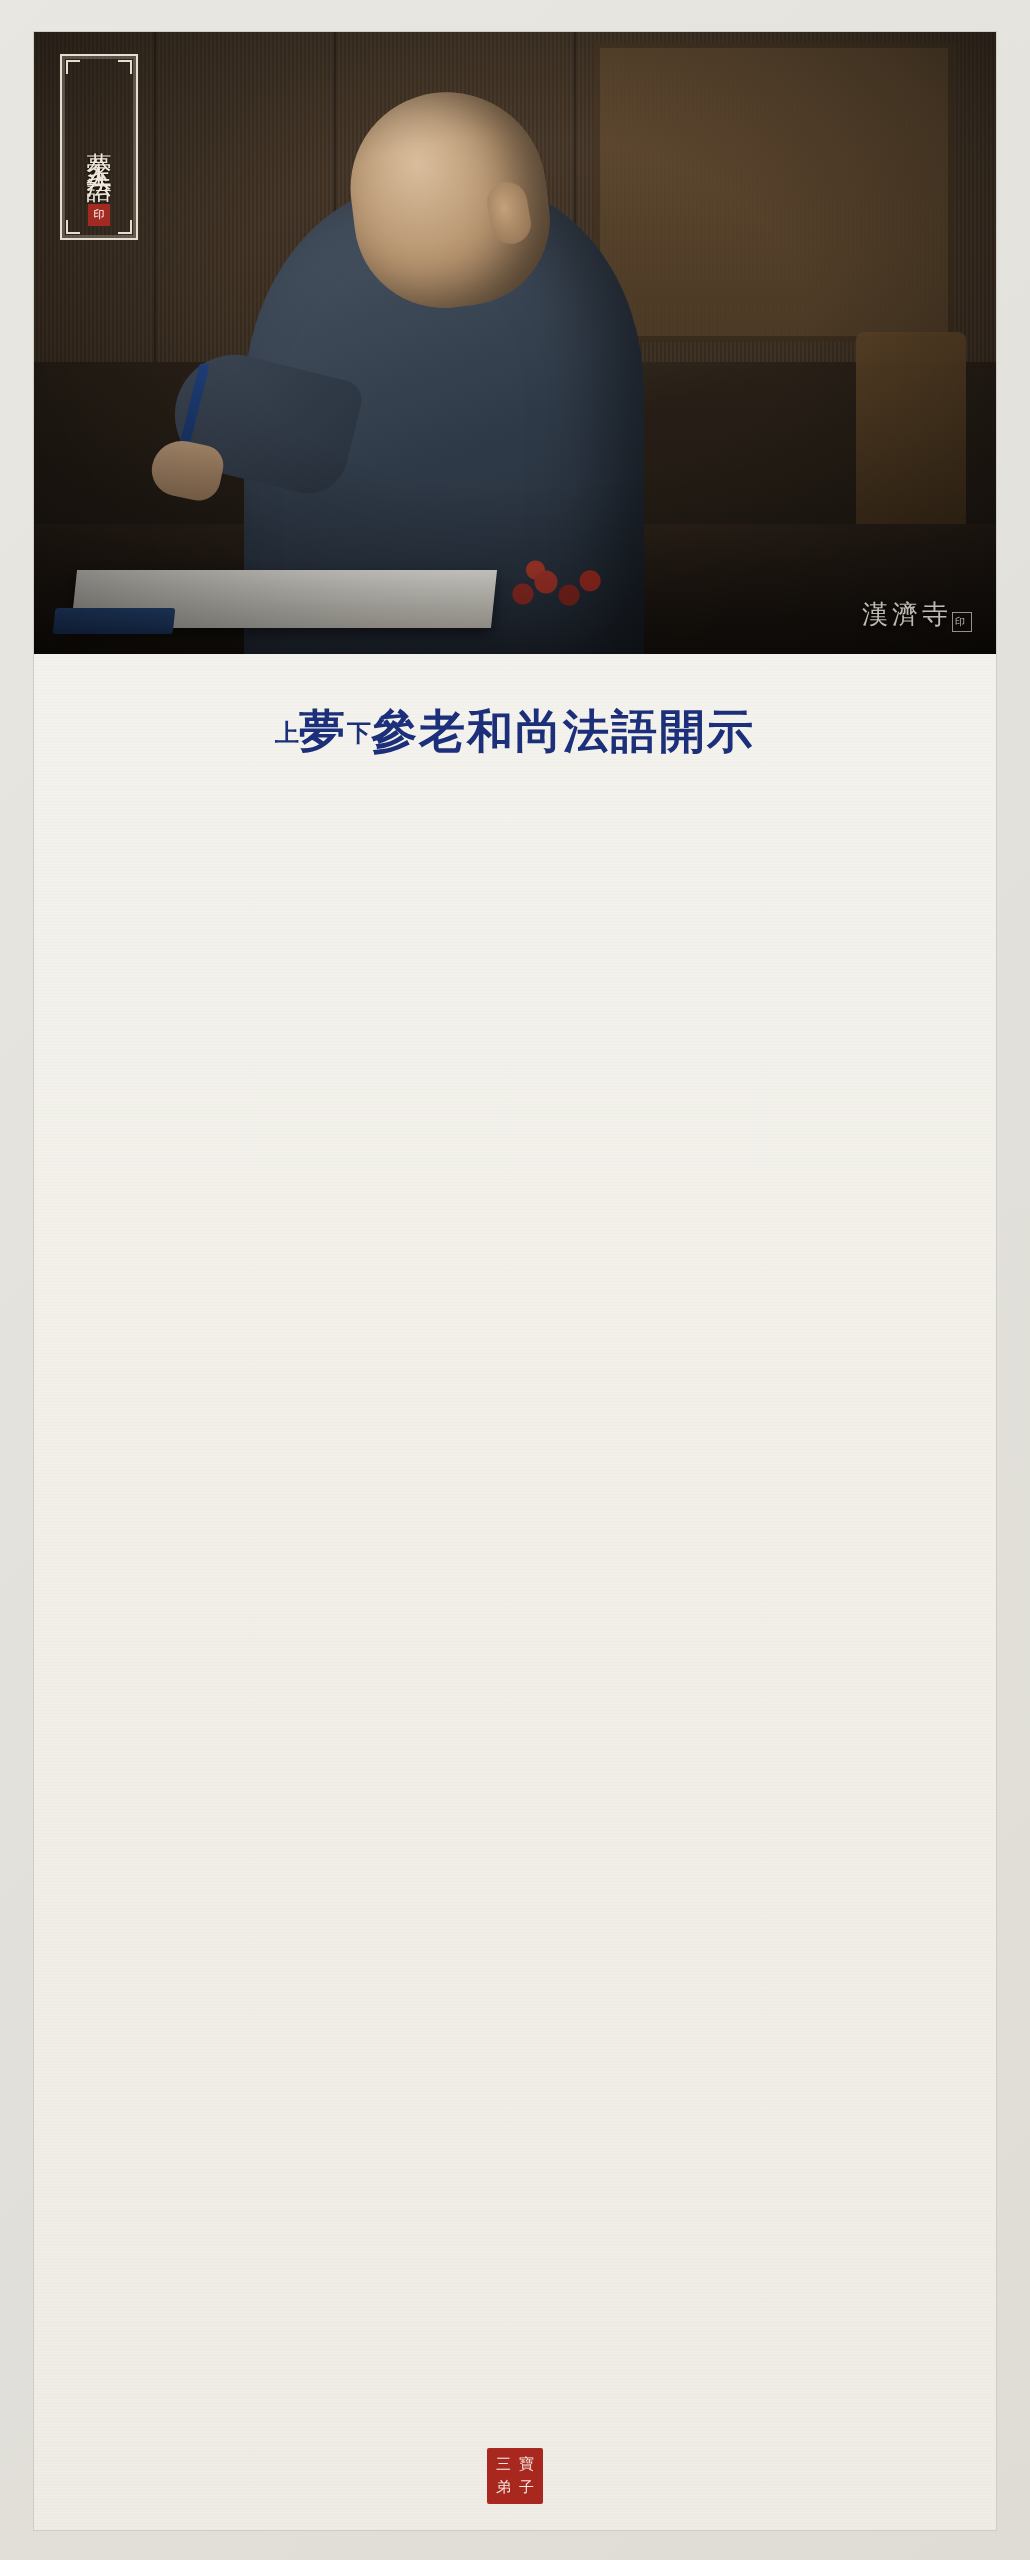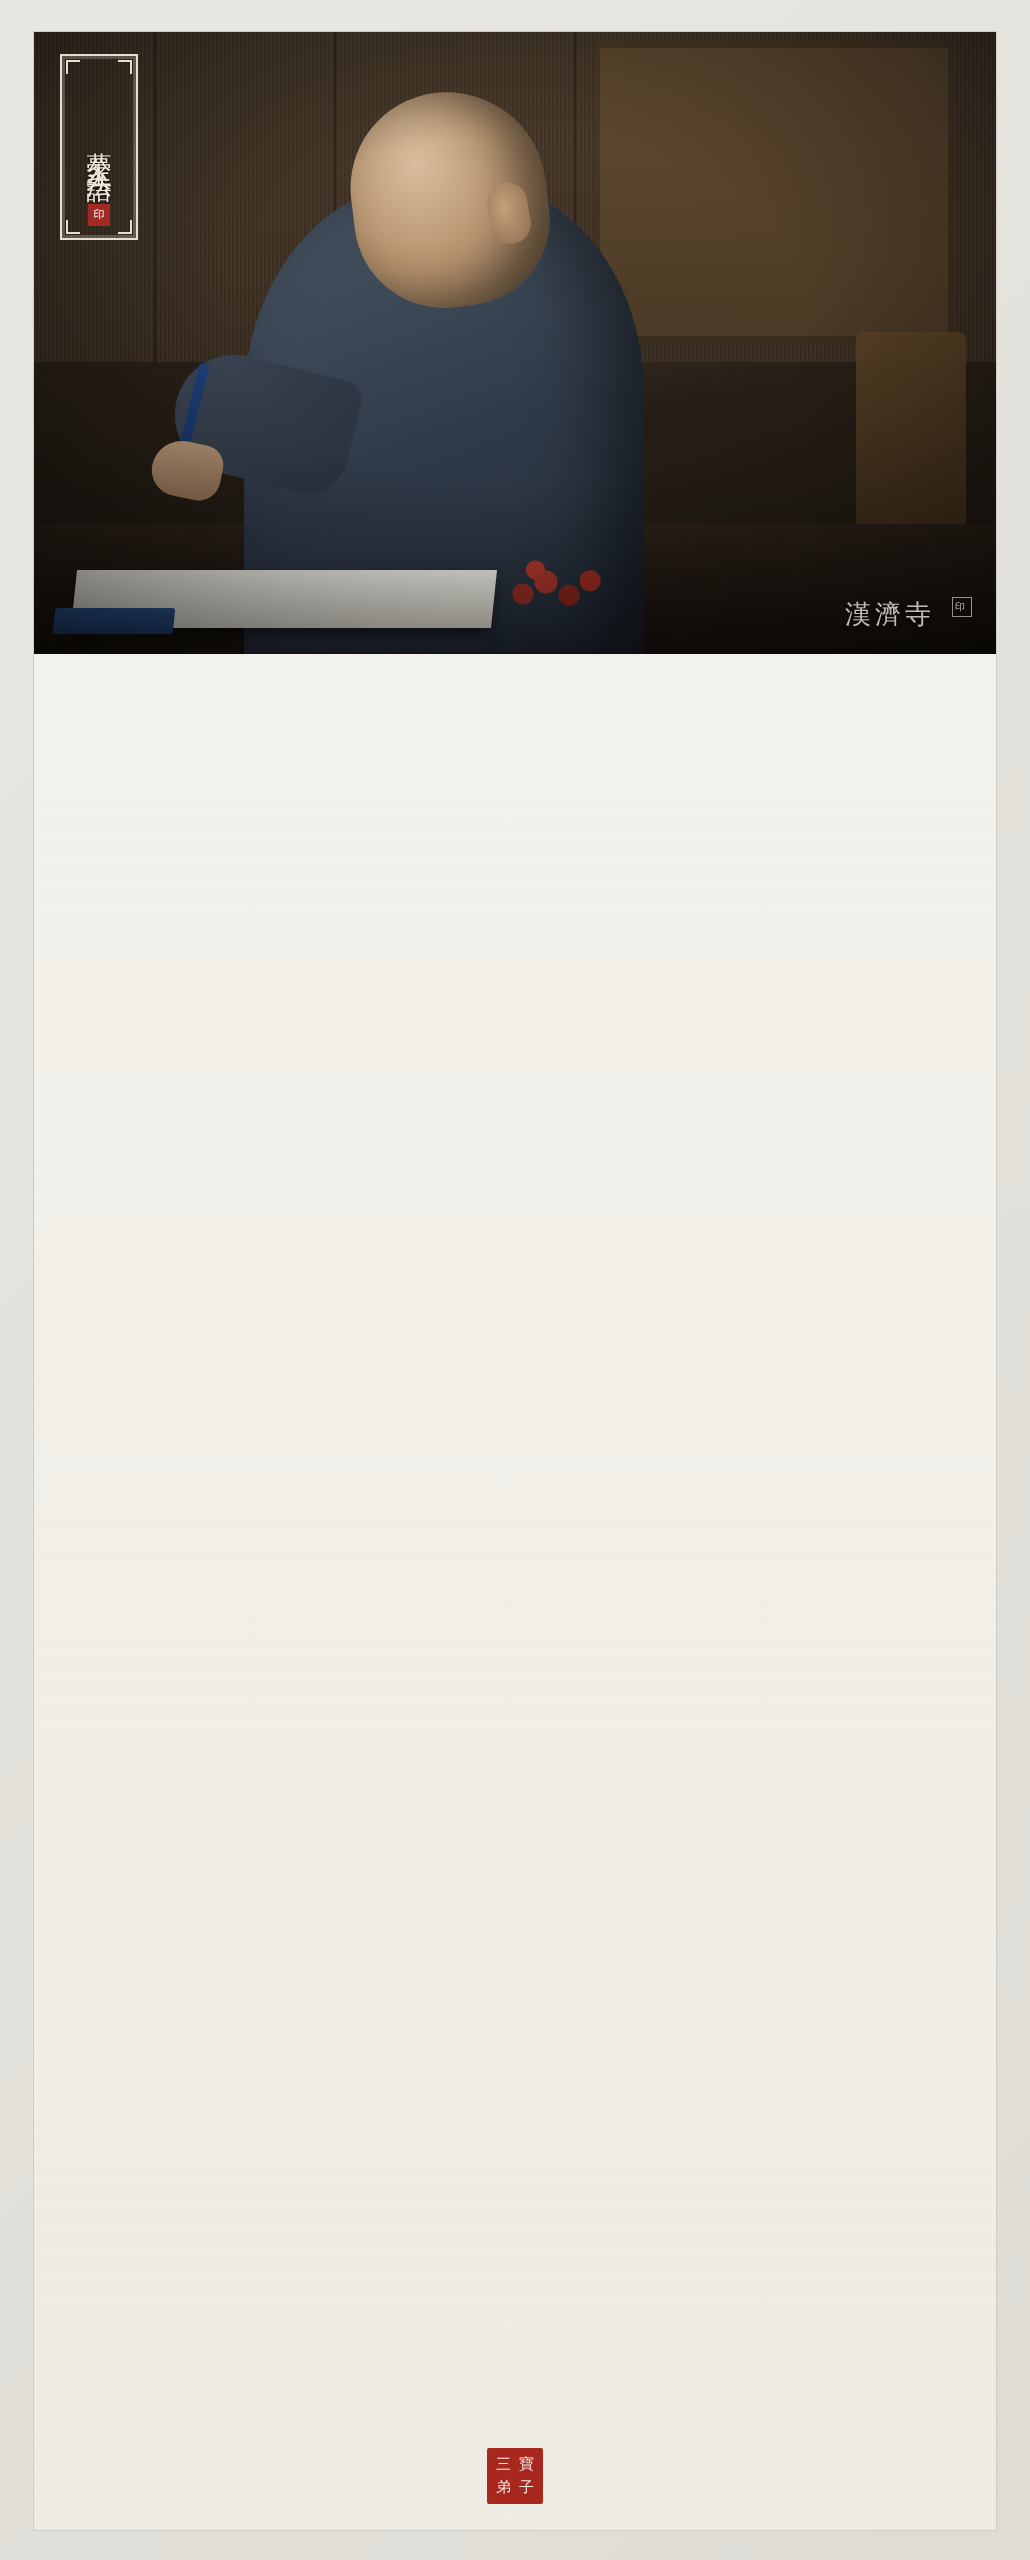--- a/index.html
+++ b/index.html
@@ -215,22 +215,22 @@
   }
   .watermark {
     position: absolute;
     right: 24px; bottom: 22px;
     color: rgba(240,236,228,0.78);
     font-family: "DejaVu Serif", serif;
     font-size: 26px;
     letter-spacing: 4px;
     text-shadow: 0 2px 5px rgba(0,0,0,0.85);
     display: flex;
-    align-items: flex-start;
-    gap: 17px;
+    align-items: flex-end;
+    gap: 0;
   }
   .watermark .wm-stamp {
     display: inline-block;
     width: 18px; height: 18px;
     border: 1px solid rgba(240,236,228,0.6);
     font-size: 10px;
     line-height: 18px;
     text-align: center;
   }
   
@@ -325,20 +325,23 @@
         <span class="stamp">印</span>
       </div>
 
       <div class="watermark">
         <span>漢濟寺</span>
         <span class="wm-stamp">印</span>
       </div>
     </div>
 
     <div class="body">
+      <h1 class="title">
+        <span class="small">上</span><span>夢</span><span class="small">下</span><span>參老和尚法語開示</span>
+      </h1>
 
       <div class="footer-seal">
         <span>三</span>
         <span>寶</span>
         <span>弟</span>
         <span>子</span>
       </div>
     </div>
 
   </div>

